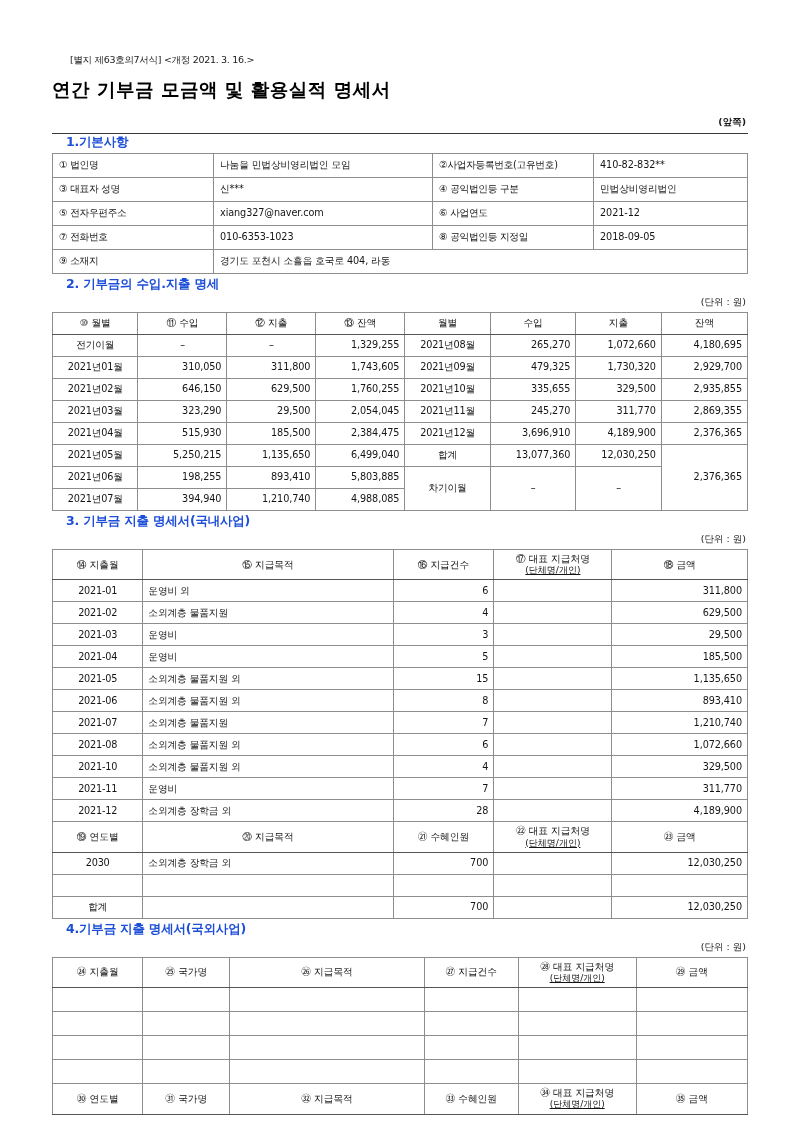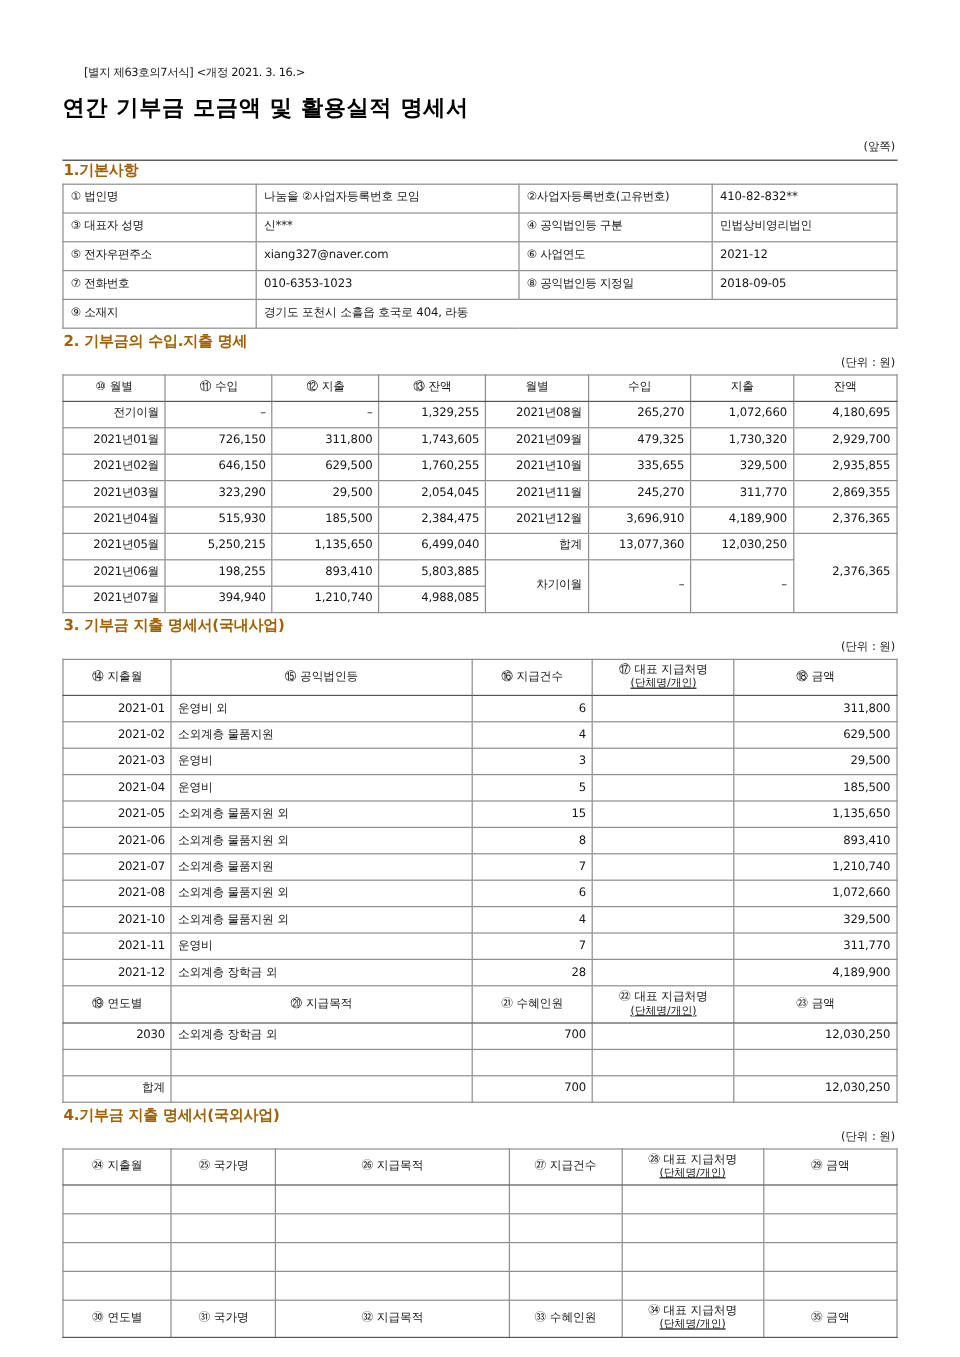--- a/index.html
+++ b/index.html
@@ -35,33 +35,34 @@
     font-weight: bold;
     letter-spacing: 0.5px;
     margin: 6px 0 14px 0;
     color: #000;
   }
   .side-note {
     text-align: right;
     font-size: 9.5px;
     margin: 0 2px 4px 0;
     color: #1a1a1a;
+    font-weight: bold;
   }
   .unit-note {
     text-align: right;
     font-size: 9.5px;
     margin: 3px 2px 3px 0;
     color: #1a1a1a;
   }
   .sec-title {
     font-size: 12.5px;
     font-weight: bold;
     letter-spacing: -0.2px;
-    color: #a16207;
-    margin: 0 0 2px 1px;
+    color: #1d4ed8;
+    margin: 0 0 2px 14px;
   }
   .sec-rule {
     border-top: 1.4px solid #3a3a3a;
     margin: 0 0 0 0;
   }
   .sec-block { margin-bottom: 2px; }
 
   table.grid {
     width: 100%;
     border-collapse: collapse;
@@ -82,21 +83,21 @@
 
   .thead td {
     text-align: center;
     border-bottom: 1.2px solid #555 !important;
     padding-top: 5px;
     padding-bottom: 5px;
   }
   .lbl { text-align: left; white-space: nowrap; letter-spacing: -0.3px; }
   .val { text-align: left; letter-spacing: -0.1px; }
   .num { text-align: right; letter-spacing: -0.1px; }
-  .ctr { text-align: right; letter-spacing: -0.2px; margin-left: 32px; }
+  .ctr { text-align: center; letter-spacing: -0.2px; margin-left: 32px; }
   .sub2 { font-size: 9px; display: block; text-decoration: underline; }
 
   
   table.basic td { height: 16px; padding: 3.5px 6px; }
   table.basic .k { width: 148px; }
   table.basic .v { width: 206px; }
   table.basic .k2 { width: 148px; }
 
   
   table.flow td { height: 15px; }
@@ -118,21 +119,21 @@
 
   <div class="side-note">(앞쪽)</div>
 
   <div class="sec-block">
     <div class="sec-rule"></div>
     <div class="sec-title">1.기본사항</div>
     <table class="grid basic heavy-top heavy-bottom">
       <tbody>
         <tr>
           <td class="k lbl">① 법인명</td>
-          <td class="v val">나눔을 ②사업자등록번호 모임</td>
+          <td class="v val">나눔을 민법상비영리법인 모임</td>
           <td class="k2 lbl">②사업자등록번호(고유번호)</td>
           <td class="val">410-82-832**</td>
         </tr>
         <tr>
           <td class="k lbl">③ 대표자 성명</td>
           <td class="v val">신***</td>
           <td class="k2 lbl">④ 공익법인등 구분</td>
           <td class="val">민법상비영리법인</td>
         </tr>
         <tr>
@@ -186,21 +187,21 @@
           <td class="ctr">–</td>
           <td class="ctr">–</td>
           <td class="num">1,329,255</td>
           <td class="ctr">2021년08월</td>
           <td class="num">265,270</td>
           <td class="num">1,072,660</td>
           <td class="num">4,180,695</td>
         </tr>
         <tr>
           <td class="ctr">2021년01월</td>
-          <td class="num">726,150</td>
+          <td class="num">310,050</td>
           <td class="num">311,800</td>
           <td class="num">1,743,605</td>
           <td class="ctr">2021년09월</td>
           <td class="num">479,325</td>
           <td class="num">1,730,320</td>
           <td class="num">2,929,700</td>
         </tr>
         <tr>
           <td class="ctr">2021년02월</td>
           <td class="num">646,150</td>
@@ -267,21 +268,21 @@
       <colgroup>
         <col style="width:13%">
           <col style="width:36%">
           <col style="width:14.5%">
           <col style="width:17%">
           <col style="width:19.5%">
       </colgroup>
       <tbody>
         <tr class="thead">
           <td>⑭ 지출월</td>
-          <td>⑮ 공익법인등</td>
+          <td>⑮ 지급목적</td>
           <td>⑯ 지급건수</td>
           <td>
             <span>⑰ 대표 지급처명</span>
             <span class="sub2">(단체명/개인)</span>
           </td>
           <td>⑱ 금액</td>
         </tr>
 
         <tr>
           <td class="ctr">2021-01</td>

